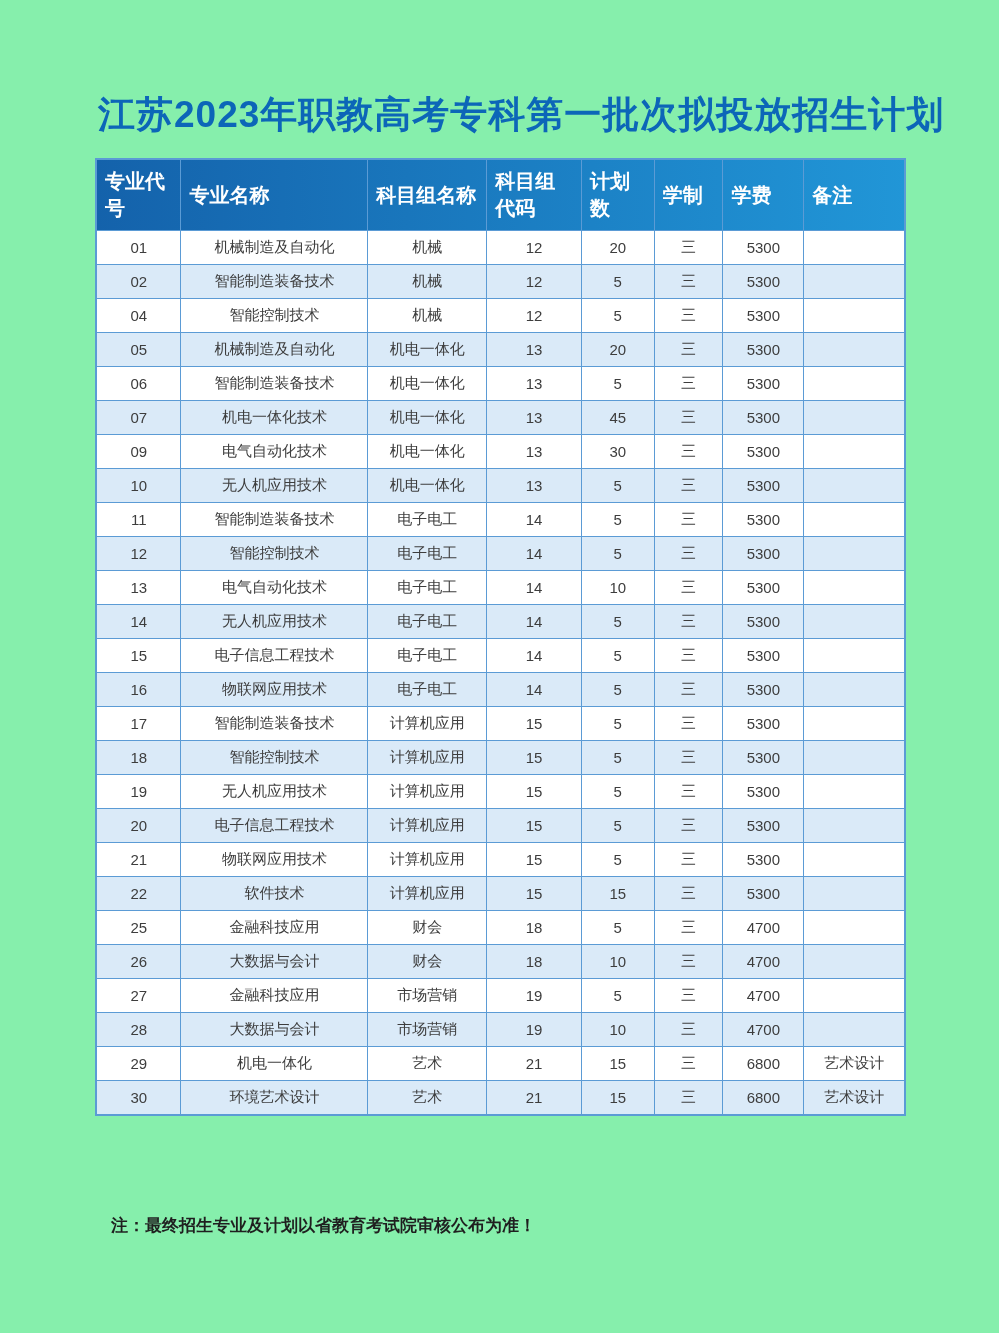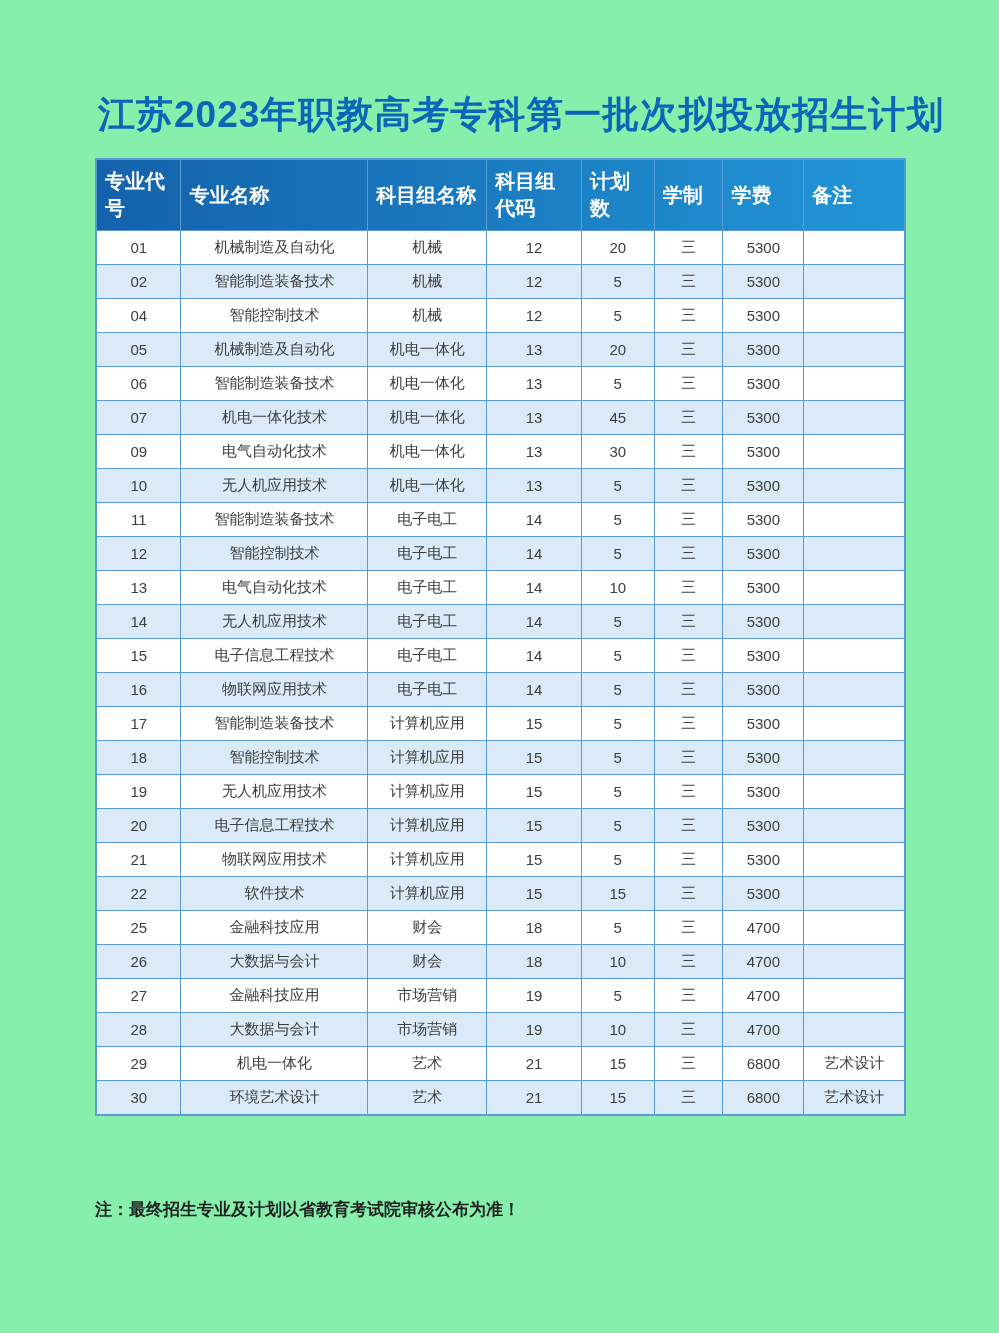--- a/index.html
+++ b/index.html
@@ -63,21 +63,21 @@
     vertical-align: middle;
     border: 1px solid #5b9bd5;
     padding: 0;
     overflow: hidden;
     white-space: nowrap;
   }
   .footnote {
     position: absolute;
     left: 95px;
     top: 1198px;
-    margin: 0;
+    margin: 16px;
     font-size: 17px;
     font-weight: bold;
     color: #1f1f1f;
   }
 </style>
 </head>
 <body>
 
 <div class="page">
 

